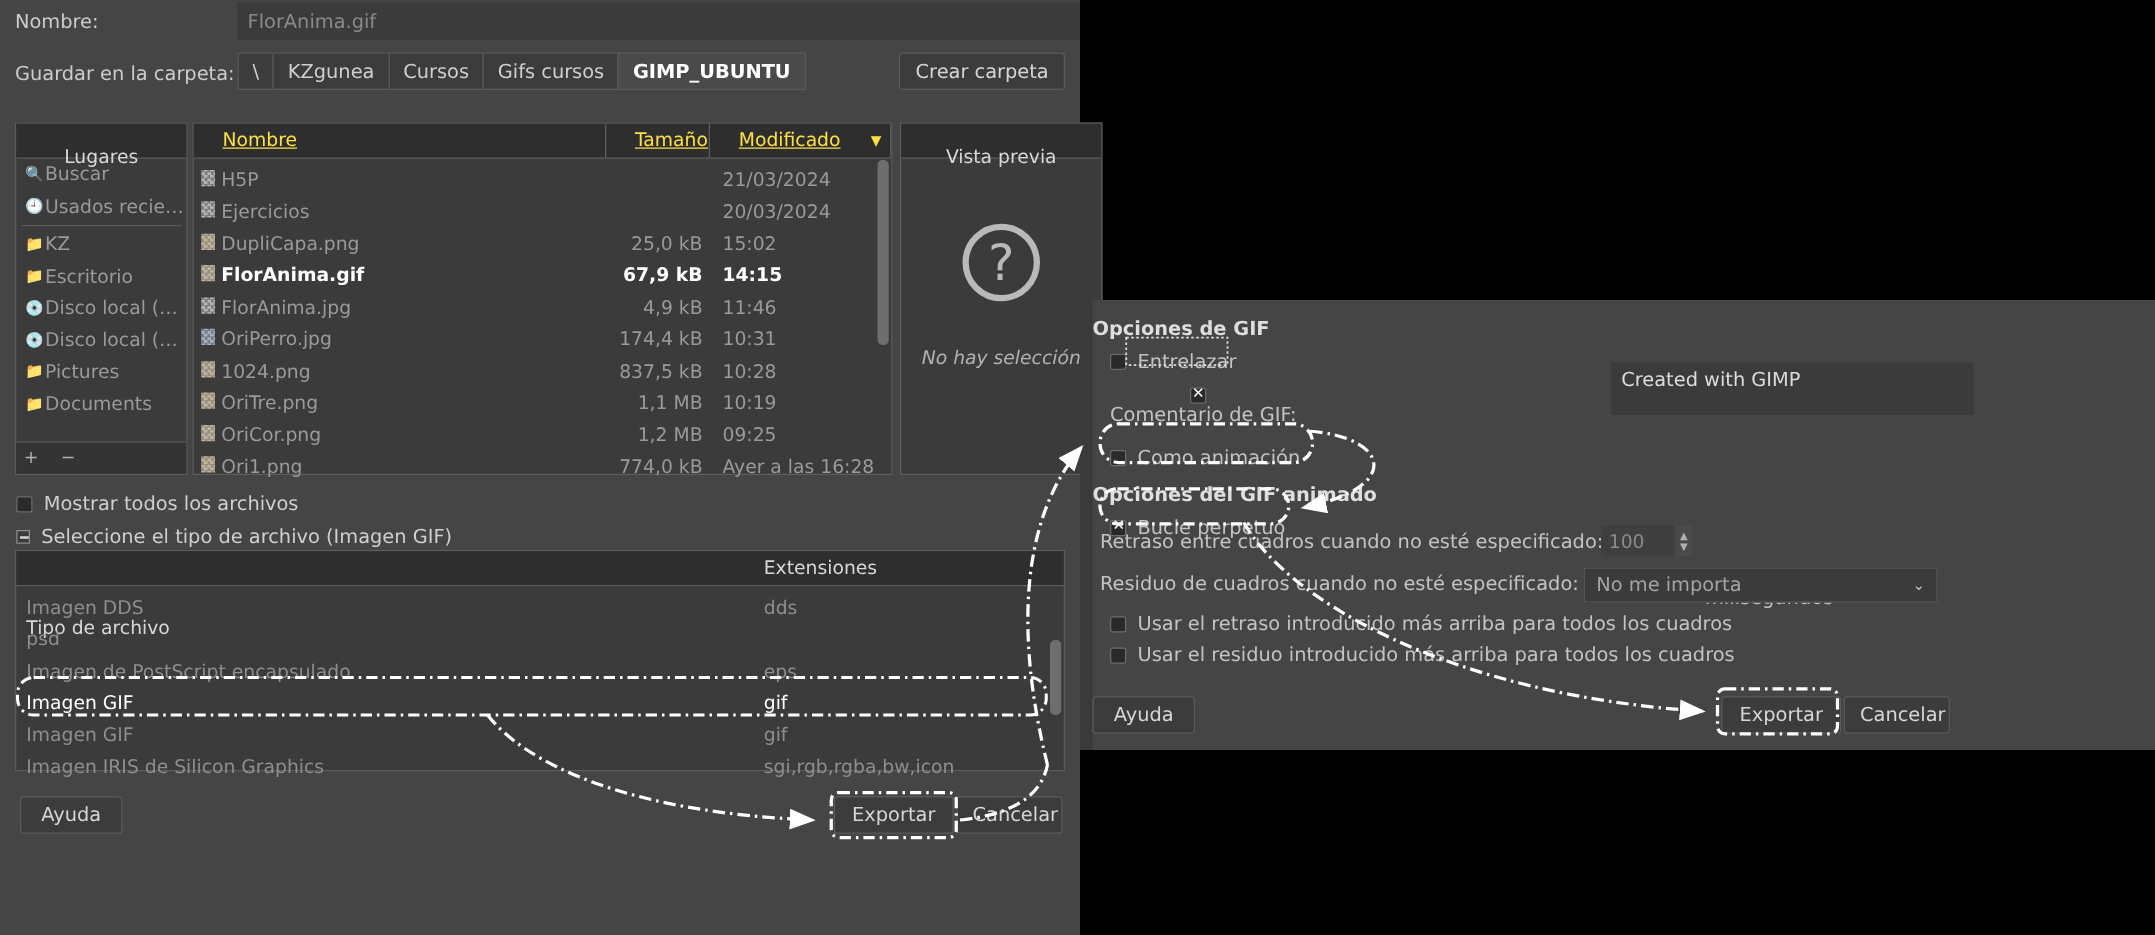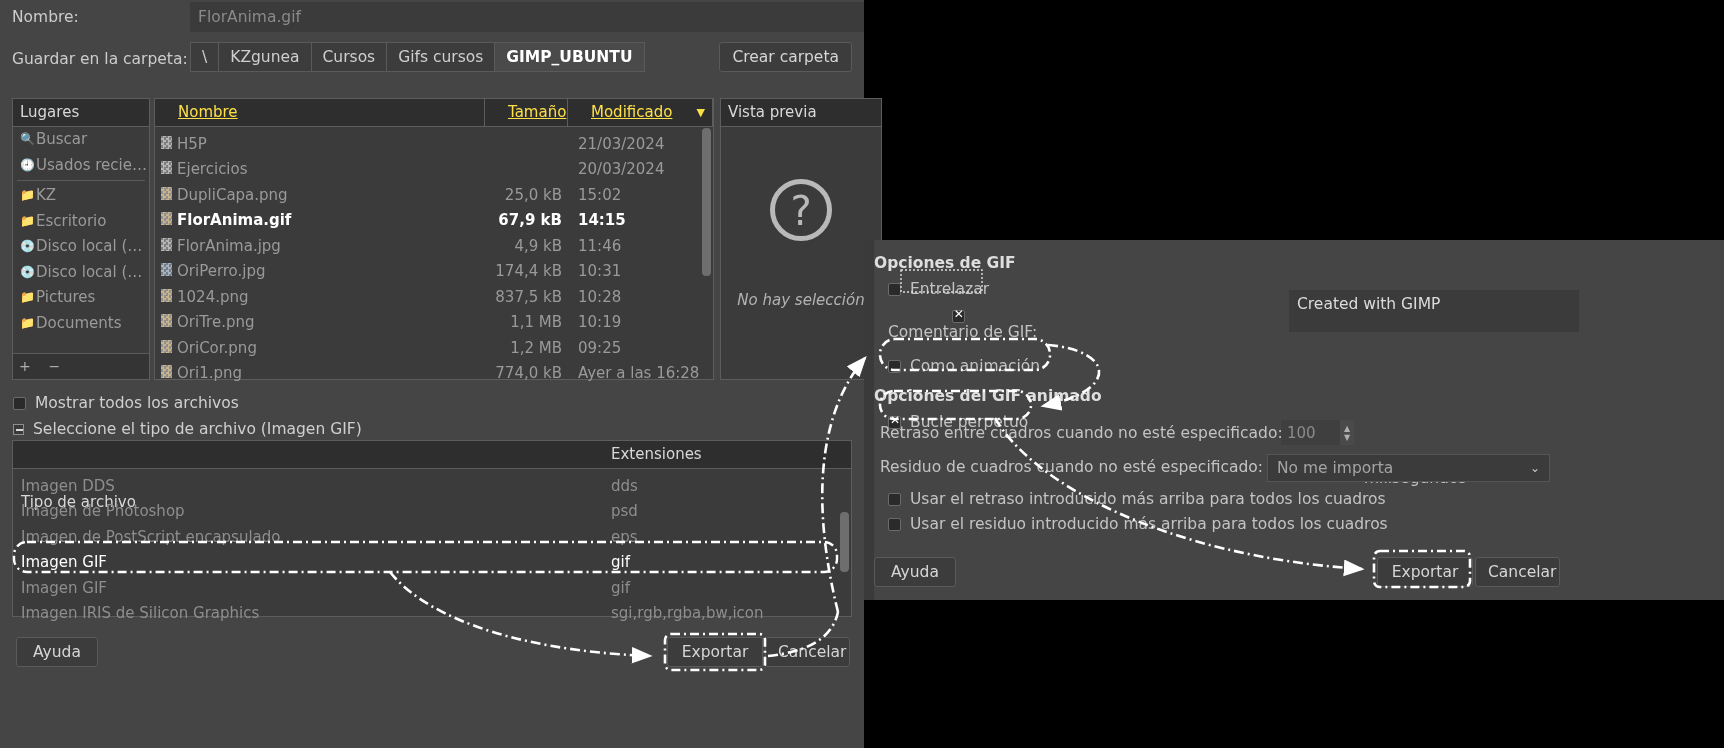--- a/index.html
+++ b/index.html
@@ -46,21 +46,21 @@
   .btn-crear { position: absolute; right: 12px; top: 0px; }
 
   
   .browser {
     position: absolute; left: 12px; top: 98px; width: 840px; height: 282px;
   }
   .col-places { position: absolute; left: 0; top: 0; width: 138px; height: 282px;
     background: #3b3b3b; border: 1px solid #5d5d5d; }
   .hdr {
     background: #2e2e2e; color: #d8d8d8; height: 28px; line-height: 27px;
-    padding: 0 7px; font-size: 15px; border-bottom: 1px solid #5d5d5d;
+    padding: 13px 7px; font-size: 15px; border-bottom: 1px solid #5d5d5d; text-align: center;
   }
   .place {
     height: 25.5px; line-height: 25.5px; padding-left: 6px; color: #9a9a9a;
     font-size: 15px; display: flex; align-items: center; white-space: nowrap; overflow: hidden;
   }
   .pico { width: 17px; display: inline-block; text-align: center; font-size: 12px; color: #b0b0b0; flex: 0 0 17px;}
   .places-sep { height: 1px; background: #5a5a5a; margin: 2px 4px; }
   .places-addrm { position: absolute; left: 0; bottom: 0; width: 136px; height: 26px;
     background: #343434; border-top: 1px solid #5a5a5a; color: #b0b0b0; font-size: 14px;
     padding-left: 6px; line-height: 25px; }
@@ -88,21 +88,21 @@
   .vthumb { position: absolute; top: 0; left: 1px; width: 9px; height: 148px; background: #6e6e6e; border-radius: 4px; }
 
   .col-prev { position: absolute; left: 708px; top: 0; width: 162px; height: 282px;
     background: #3b3b3b; border: 1px solid #5d5d5d; }
   .prev-body { position: relative; height: 253px; }
   .qmark {
     position: absolute; left: 50%; top: 52px; transform: translateX(-50%);
     width: 62px; height: 62px; border-radius: 50%; border: 5px solid #b9b9b9;
     color: #b9b9b9; font-size: 40px; line-height: 54px; text-align: center;
   }
-  .nosel { position: absolute; left: 0; right: 0; top: 164px; text-align: center;
+  .nosel { position: absolute; left: 0; right: 0; top: 150px; text-align: center;
     font-style: italic; color: #b2b2b2; font-size: 15px; }
 
   .chk-showall { position: absolute; left: 13px; top: 394px; display: flex; align-items: center; color: #cfcfcf; font-size: 15.5px; }
   .cbox { width: 13px; height: 13px; background: #2a2a2a; border: 1px solid #6b6b6b;
           border-radius: 2px; margin-right: 9px; display: inline-block; position: relative; flex: 0 0 13px; }
   .cbox.checked::after { content: "✕"; position: absolute; left: 1px; top: -4px; font-size: 12px; color: #ffffff; }
 
   .expander { position: absolute; left: 13px; top: 420px; display: flex; align-items: center; color: #cfcfcf; font-size: 15.5px; }
   .exp-box { width: 11px; height: 11px; background: #3a3a3a; border: 1px solid #8e8e8e; margin-right: 9px;
              position: relative; flex: 0 0 11px; }
@@ -326,21 +326,20 @@
     <div class="types">
       <div class="types-hdr">
         <div class="th1">Tipo de archivo</div>
         <div class="th2">Extensiones</div>
       </div>
       <div class="trow">
         <span class="td1">Imagen DDS</span>
         <span class="td2">dds</span>
       </div>
       <div class="trow">
-        <span class="td1">Imagen de Photoshop</span>
         <span class="td2">psd</span>
       </div>
       <div class="trow">
         <span class="td1">Imagen de PostScript encapsulado</span>
         <span class="td2">eps</span>
       </div>
       <div class="trow sel">
         <span class="td1">Imagen GIF</span>
         <span class="td2">gif</span>
       </div>

